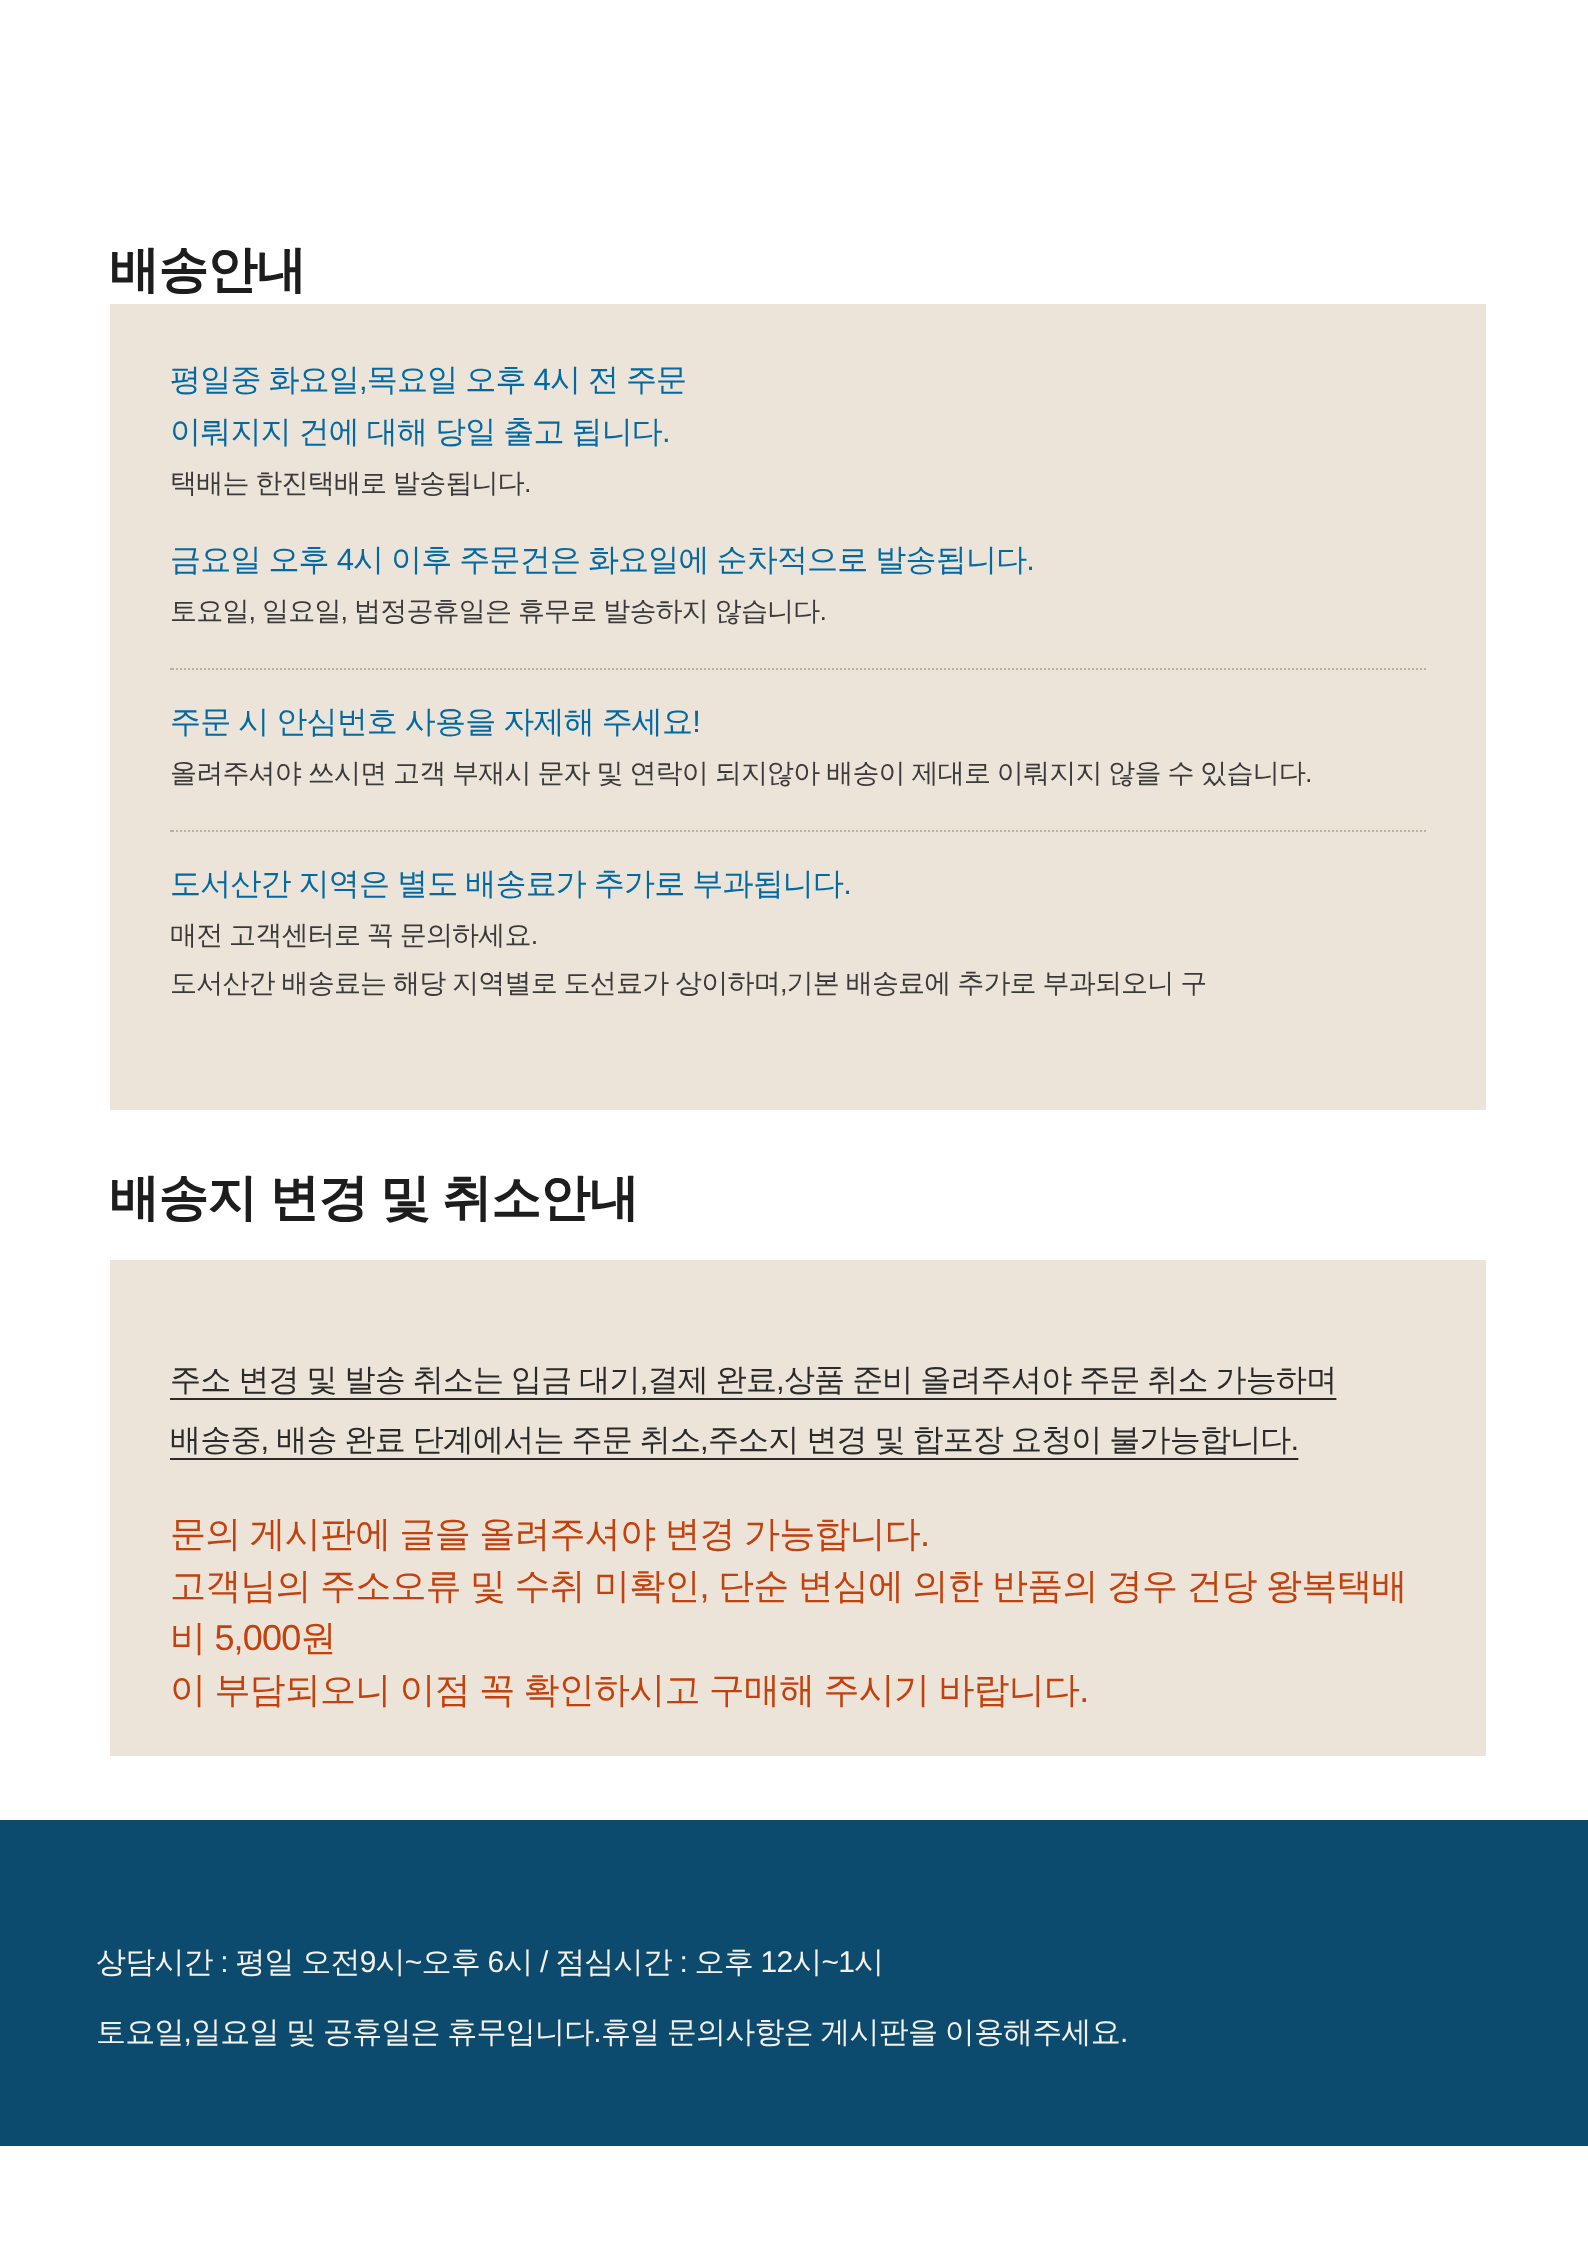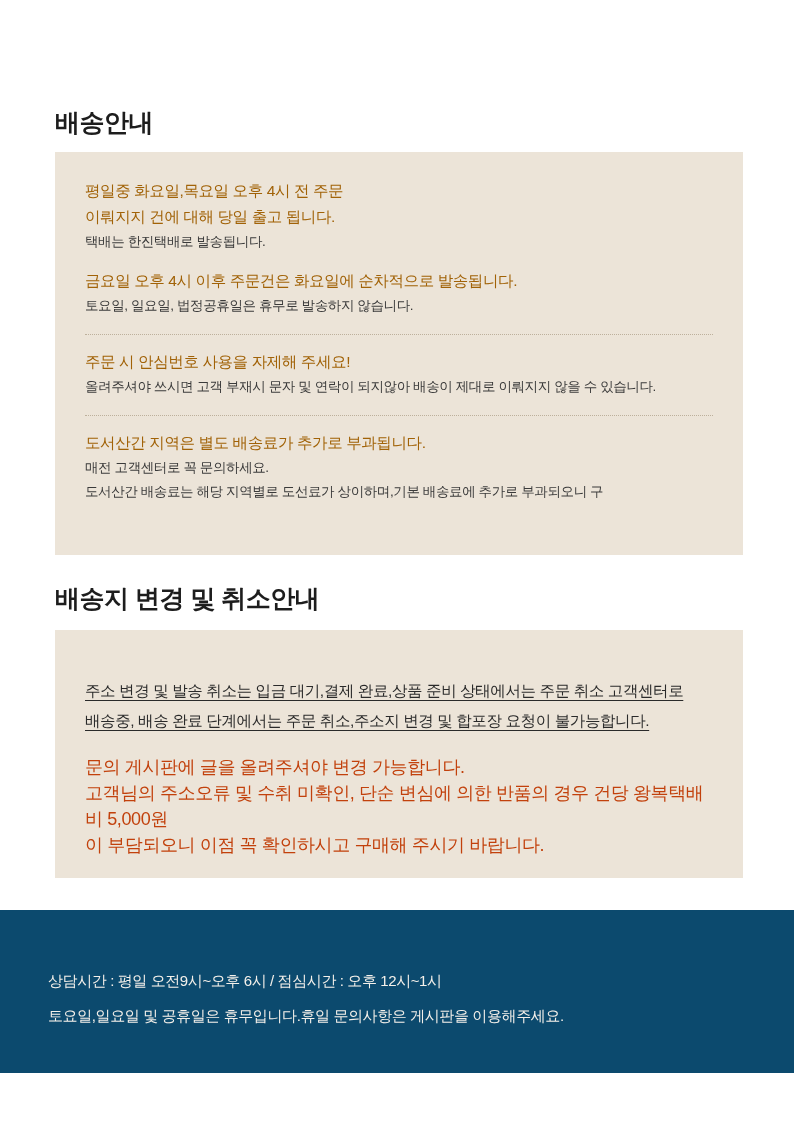--- a/index.html
+++ b/index.html
@@ -28,21 +28,21 @@
     font-size: 25px;
     font-weight: bold;
     letter-spacing: -0.5px;
     color: #1d1d1d;
     margin: 0;
   }
 
   #heading-shipping {
     position: absolute;
     left: 55px;
-    top: 106px;
+    top: 118px;
   }
 
   #heading-change {
     position: absolute;
     left: 55px;
     top: 582px;
   }
 
   
   .panel {
@@ -67,21 +67,21 @@
     padding: 46px 30px 20px 30px;
   }
 
   .block {
     margin: 0 0 0 0;
   }
 
   .line-primary {
     font-size: 15.5px;
     line-height: 26px;
-    color: #a16207;
+    color: #0369a1;
     letter-spacing: -0.4px;
   }
 
   .line-secondary {
     font-size: 13.5px;
     line-height: 24px;
     color: #3a3a3a;
     letter-spacing: -0.4px;
   }
 
@@ -171,21 +171,21 @@
       <div class="line-primary">도서산간 지역은 별도 배송료가 추가로 부과됩니다.</div>
       <div class="line-secondary">매전 고객센터로 꼭 문의하세요.</div>
       <div class="line-secondary">도서산간 배송료는 해당 지역별로 도선료가 상이하며,기본 배송료에 추가로 부과되오니 구</div>
     </div>
 
   </div>
 
   <h2 class="section-heading" id="heading-change">배송지 변경 및 취소안내</h2>
 
   <div class="panel" id="panel-change">
-    <div class="underlined">주소 변경 및 발송 취소는 입금 대기,결제 완료,상품 준비 상태에서는 주문 취소 고객센터로</div>
+    <div class="underlined">주소 변경 및 발송 취소는 입금 대기,결제 완료,상품 준비 올려주셔야 주문 취소 가능하며</div>
     <div class="underlined">배송중, 배송 완료 단계에서는 주문 취소,주소지 변경 및 합포장 요청이 불가능합니다.</div>
 
     <div class="spacer-18"></div>
 
     <div class="change-body">문의 게시판에 글을 올려주셔야 변경 가능합니다.</div>
     <div class="change-body">고객님의 주소오류 및 수취 미확인, 단순 변심에 의한 반품의 경우 건당 왕복택배비 5,000원</div>
     <div class="change-body">이 부담되오니 이점 꼭 확인하시고 구매해 주시기 바랍니다.</div>
   </div>
 
   <div id="footer-bar">

